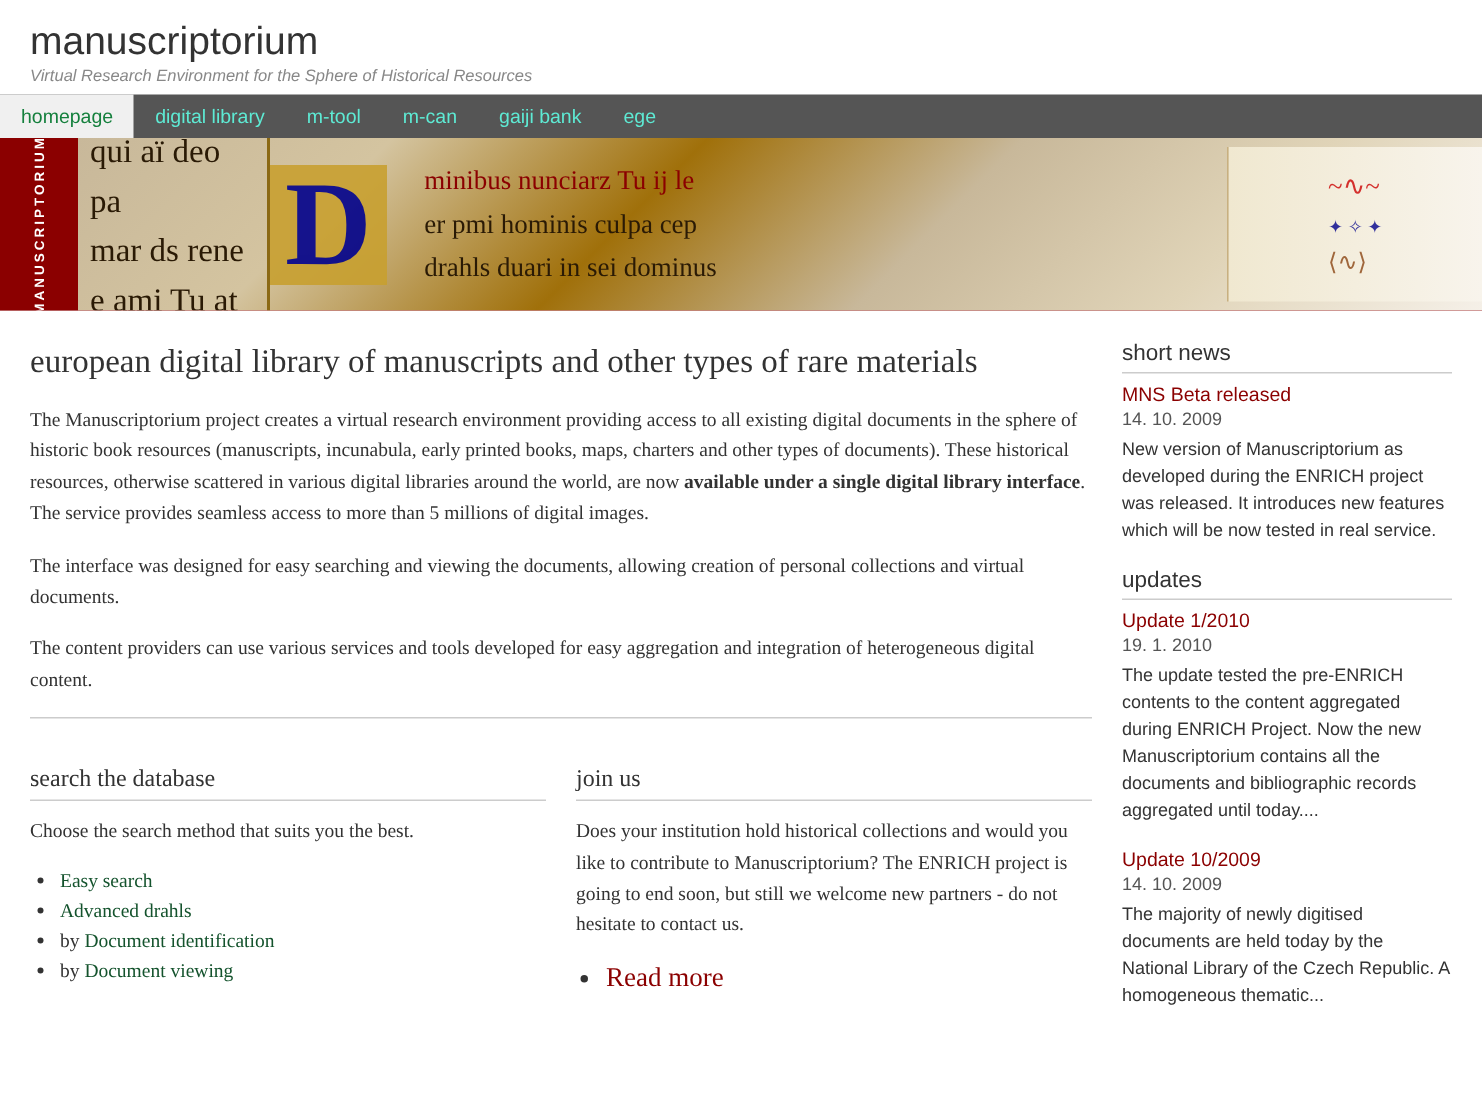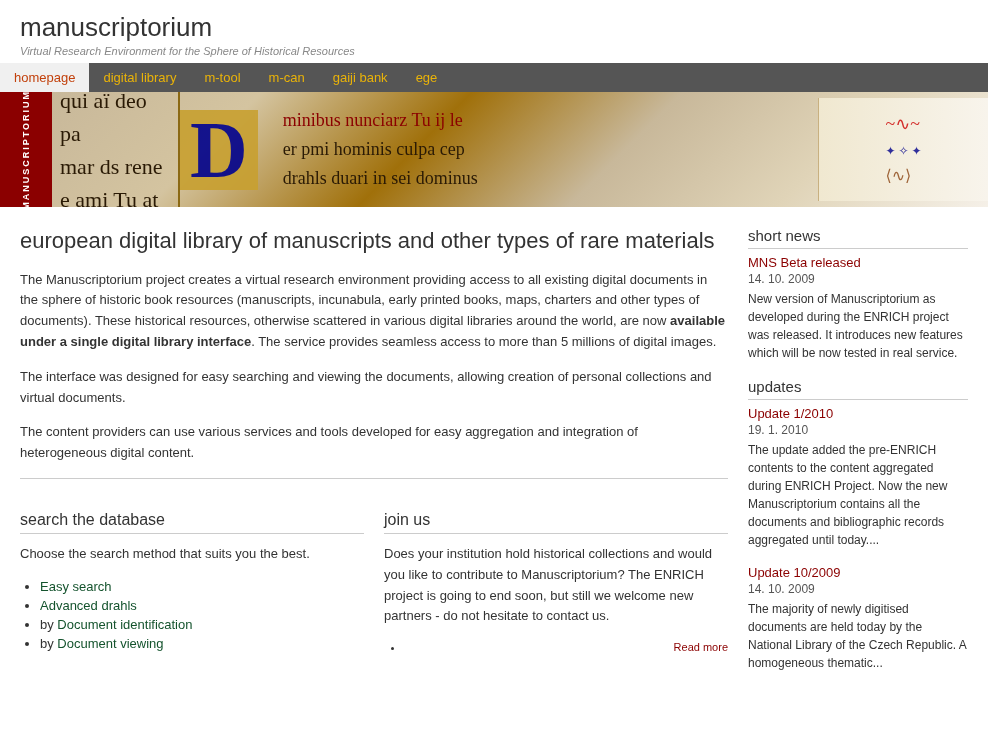--- a/index.html
+++ b/index.html
@@ -6,25 +6,25 @@
     body { font-family: Arial, Helvetica, sans-serif; font-size: 13px; color: #333; background: #fff; width: 988px; }
 
     #header { padding: 12px 20px 6px 20px; }
     #header h1 { font-size: 26px; font-weight: normal; color: #333; }
     #header .subtitle { font-size: 11px; color: #888; font-style: italic; margin-top: 2px; }
 
     #nav { background: #555; padding: 0; display: flex; }
     #nav a {
       display: inline-block;
       padding: 7px 14px;
-      color: #eab308;
+      color: #5eead4;
       text-decoration: none;
       font-size: 13px;
     }
-    #nav a.active { background: #f0f0f0; color: #c2410c; text-align: center; }
+    #nav a.active { background: #f0f0f0; color: #15803d; text-align: center; }
 
     #banner {
       width: 100%;
       height: 115px;
       overflow: hidden;
       background: #8b0000;
       display: flex;
       position: relative;
     }
     .banner-left {
@@ -57,40 +57,40 @@
       color: #00008b;
       font-family: 'Times New Roman', serif;
       font-weight: bold;
       padding: 0 10px;
       opacity: 0.9;
       background: #c8a030;
       line-height: 1;
     }
 
     #content-wrapper { display: flex; padding: 20px; gap: 20px; }
-    #main-content { flex: 1; max-width: 720px; }
+    #main-content { flex: 1; max-width: 720px; font-family: Liberation Serif, serif; }
     #sidebar { width: 220px; flex-shrink: 0; }
 
     #main-content h2 { font-size: 22px; font-weight: normal; color: #333; margin-bottom: 14px; line-height: 1.3; }
     #main-content p { font-size: 13px; line-height: 1.6; color: #333; margin-bottom: 14px; }
     #main-content strong { font-weight: bold; }
 
     .bottom-sections { display: flex; gap: 20px; margin-top: 10px; border-top: 1px solid #ccc; padding-top: 32px; }
     .search-section { flex: 1; }
     .join-section { flex: 1; }
 
     .bottom-sections h3 { font-size: 16px; font-weight: normal; color: #333; margin-bottom: 10px; padding-bottom: 4px; border-bottom: 1px solid #ccc; }
     .bottom-sections p { font-size: 12px; line-height: 1.5; color: #333; }
 
     .search-list { list-style: disc; padding-left: 20px; margin-top: 8px; font-size: 13px; }
     .search-list li { margin-bottom: 4px; }
     .search-list li a { color: #14532d; text-decoration: none; }
     .search-list li span { color: #333; }
 
-    .join-list { list-style: disc; padding-left: 20px; margin-top: 8px; font-size: 11px; text-align: right; }
+    .join-list { list-style: disc; padding-left: 20px; margin-top: 8px; font-size: 18px; }
     .join-list li a { color: #8b0000; text-decoration: none; }
 
     
     #sidebar h3 { font-size: 15px; font-weight: normal; color: #333; margin-bottom: 6px; padding-bottom: 4px; border-bottom: 1px solid #ccc; }
     .sidebar-news-title a { color: #8b0000; text-decoration: none; font-size: 13px; }
     .sidebar-date { font-size: 12px; color: #555; margin: 2px 0 4px 0; }
     .sidebar-text { font-size: 12px; line-height: 1.5; color: #333; margin-bottom: 16px; }
 
     .short-news-section { margin-bottom: 16px; }
     .updates-section { }
@@ -199,21 +199,21 @@
       <div class="sidebar-text">New version of Manuscriptorium as developed during the ENRICH project was released. It introduces new features which will be now tested in real service.</div>
     </div>
 
     <div class="updates-section">
       <h3>updates</h3>
       <div class="update-item">
         <div class="sidebar-news-title">
           <a href="#">Update 1/2010</a>
         </div>
         <div class="sidebar-date">19. 1. 2010</div>
-        <div class="sidebar-text">The update added the pre-ENRICH contents to the content aggregated during ENRICH Project. Now the new Manuscriptorium contains all the documents and bibliographic records aggregated until today....</div>
+        <div class="sidebar-text">The update tested the pre-ENRICH contents to the content aggregated during ENRICH Project. Now the new Manuscriptorium contains all the documents and bibliographic records aggregated until today....</div>
       </div>
       <div class="update-item">
         <div class="sidebar-news-title">
           <a href="#">Update 10/2009</a>
         </div>
         <div class="sidebar-date">14. 10. 2009</div>
         <div class="sidebar-text">The majority of newly digitised documents are held today by the National Library of the Czech Republic. A homogeneous thematic...</div>
       </div>
     </div>
   </div>

